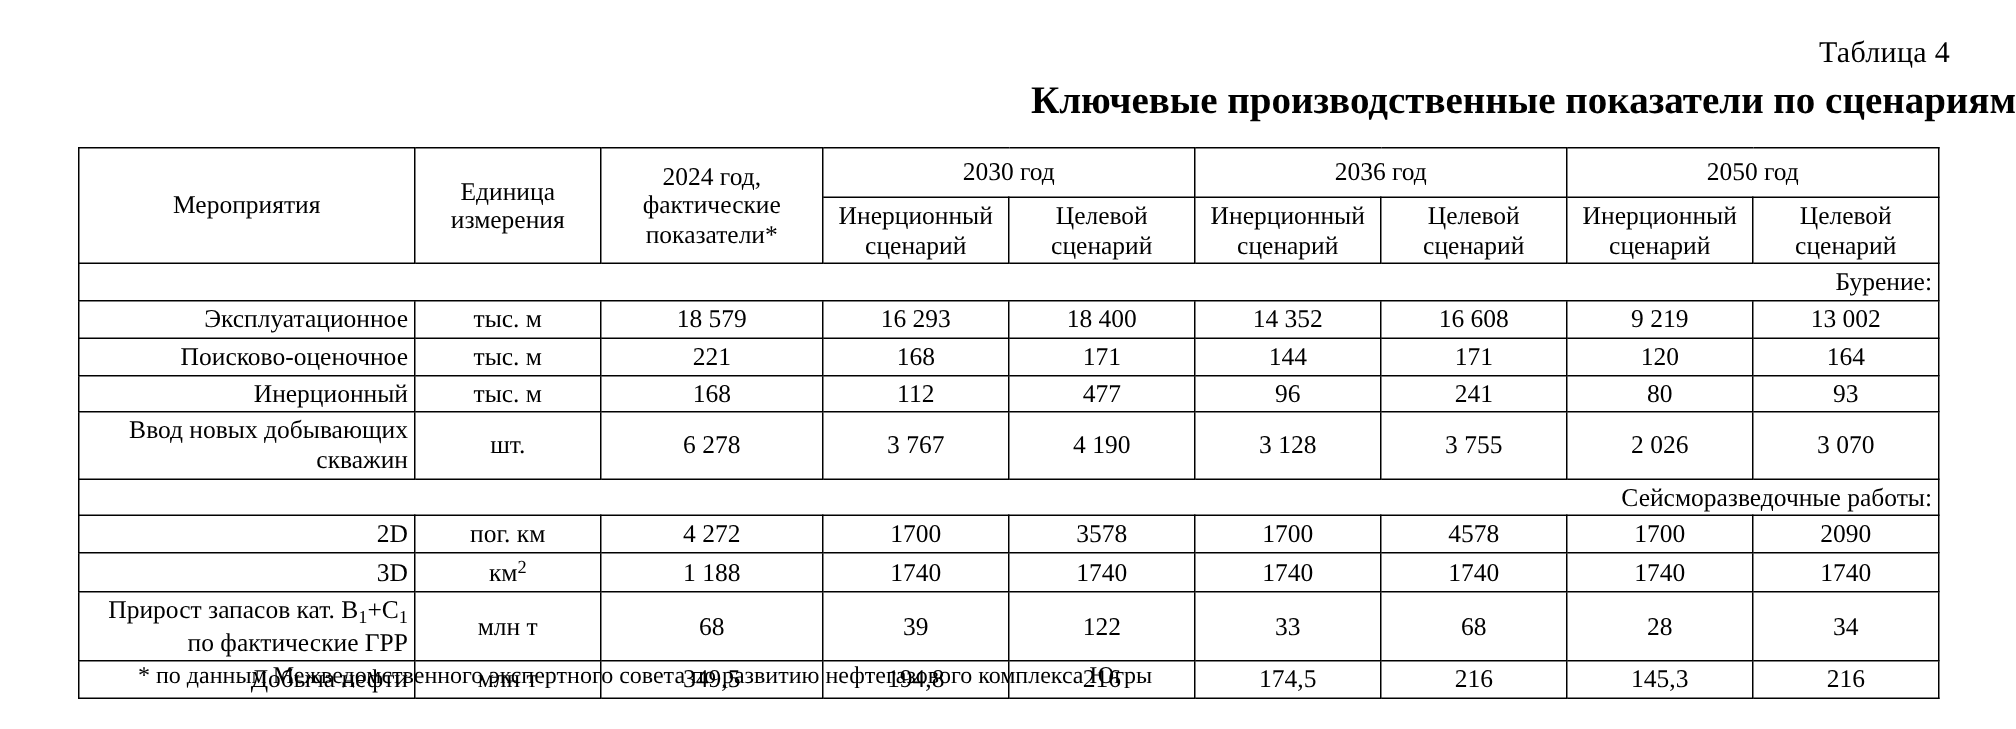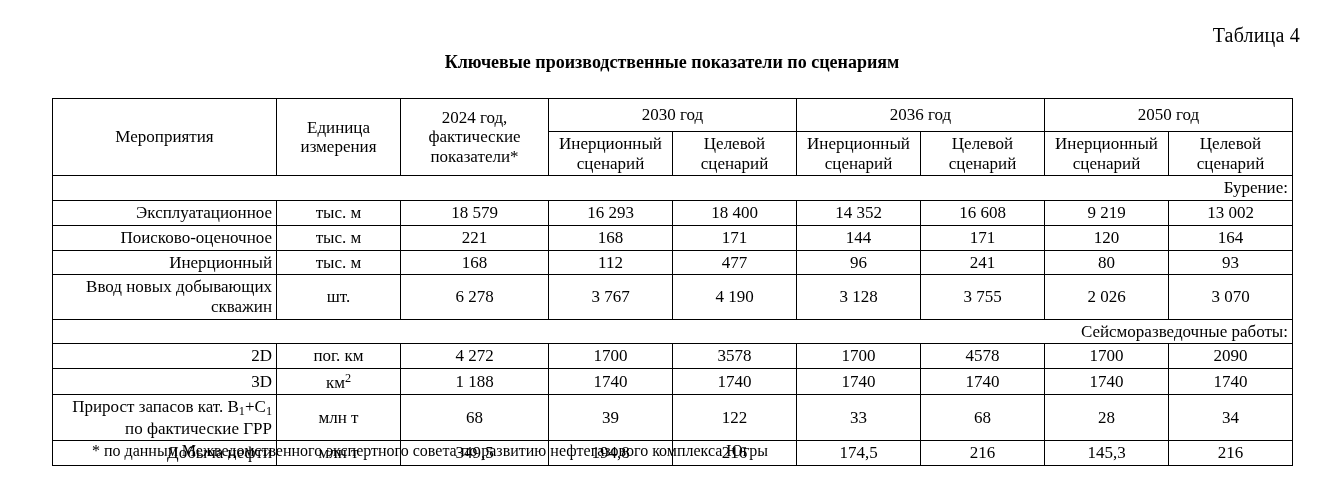--- a/index.html
+++ b/index.html
@@ -27,22 +27,22 @@
     top: 24px;
     right: 44px;
     font-size: 20px;
     letter-spacing: 0.2px;
   }
   .doc-title {
     position: absolute;
     top: 52px;
     left: 0;
     width: 1344px;
-    text-align: center;
-    font-size: 18px;
+    text-align: right;
+    font-size: 26px;
     font-weight: bold;
   }
   .table-wrap {
     position: absolute;
     top: 98px;
     left: 52px;
     width: 1240px;
   }
   table.main {
     border-collapse: collapse;

